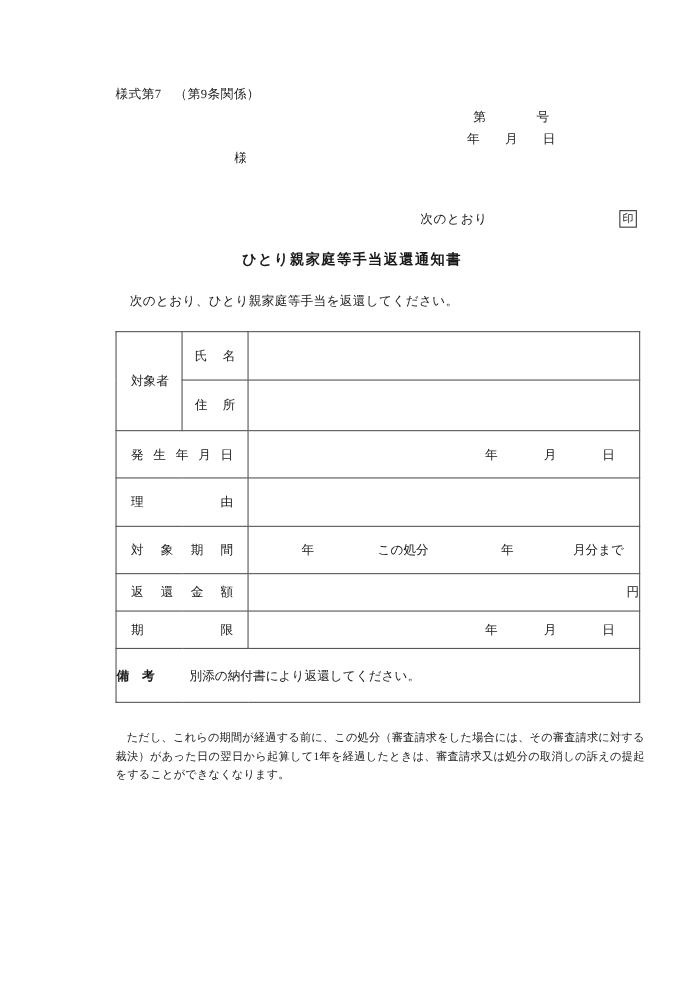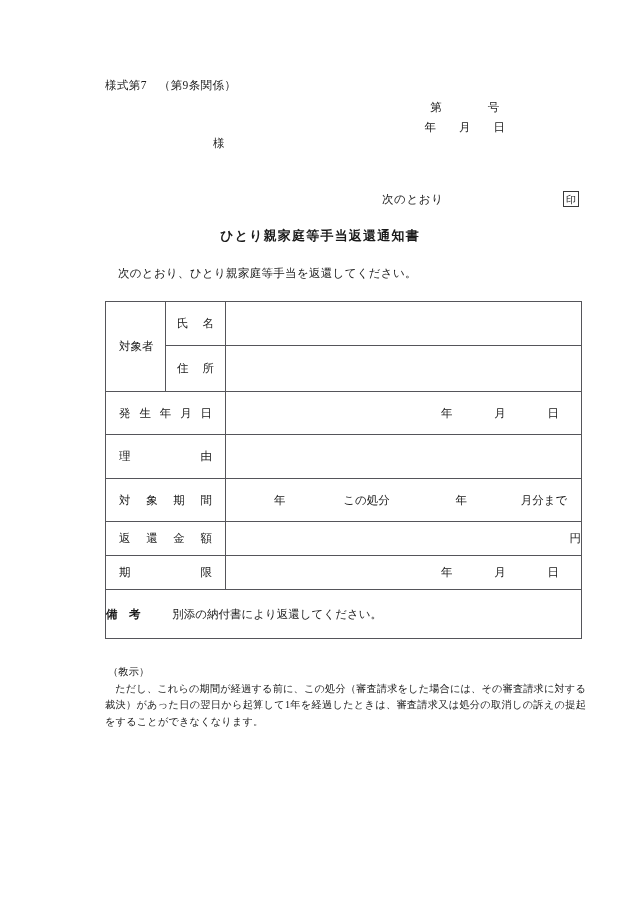--- a/index.html
+++ b/index.html
@@ -311,17 +311,16 @@
       <td class="remarks" colspan="3" style="height:48px">
         <span class="rk-label">備　考</span>
         <span class="rk-gap"></span>
         <span>別添の納付書により返還してください。</span>
       </td>
     </tr>
   </tbody>
     </table>
 
   <div class="notice">
-    <span class="nt-head">（教示）</span>
     <p>ただし、これらの期間が経過する前に、この処分（審査請求をした場合には、その審査請求に対する裁決）があった日の翌日から起算して1年を経過したときは、審査請求又は処分の取消しの訴えの提起をすることができなくなります。</p>
   </div>
 
 </div>
 
 </body></html>

